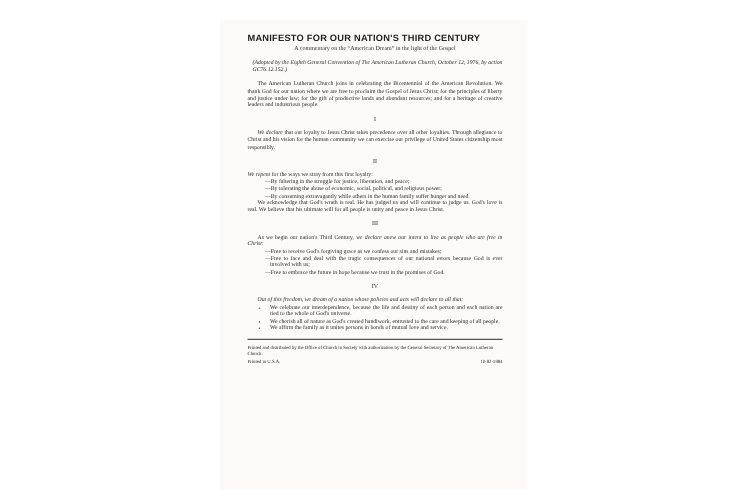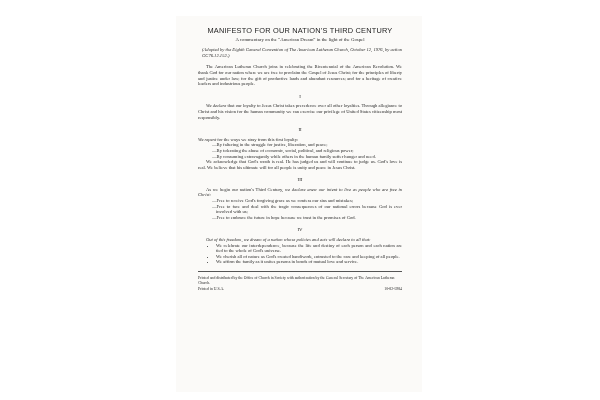--- a/index.html
+++ b/index.html
@@ -6,22 +6,22 @@
     body {
       width: 600px; height: 400px; background: #ffffff; position: relative; overflow: hidden;
       font-family: "Liberation Serif", "DejaVu Serif", serif; color: #2a2a2a;
     }
     .sheet {
       position: absolute; left: 176px; top: 16px; width: 246px; height: 376px;
       background: #fbfaf8;
     }
     .content { position: absolute; left: 22px; top: 12px; width: 204px; font-size: 4.6px; line-height: 5.6px; }
     .title {
-      font-family: "Liberation Sans", "DejaVu Sans", sans-serif; font-weight: normal;
-      font-size: 7.4px; letter-spacing: 0.2px; text-align: center; margin: 0 0 3px 0; color: #222;
+      font-family: "Liberation Sans", "DejaVu Sans", sans-serif; font-weight: bold;
+      font-size: 7.4px; letter-spacing: 0.2px; margin: 0 0 3px 0; color: #222;
     }
     .subtitle { text-align: center; font-size: 4.8px; margin-bottom: 5px; }
     .adopted { font-style: italic; margin: 0 0 6px 4px; font-size: 4.6px; }
     p { margin: 0; text-align: justify; }
     .indent { text-indent: 8px; }
     .sec-num { text-align: center; margin: 7px 0 4px 0; font-size: 4.8px; }
     em { font-style: italic; }
     ul.dash { list-style: none; margin: 0; padding-left: 14px; }
     ul.dash li { padding-left: 4px; text-indent: -4px; text-align: justify; }
     ul.bullet { margin: 0; padding-left: 18px; list-style: disc; }

